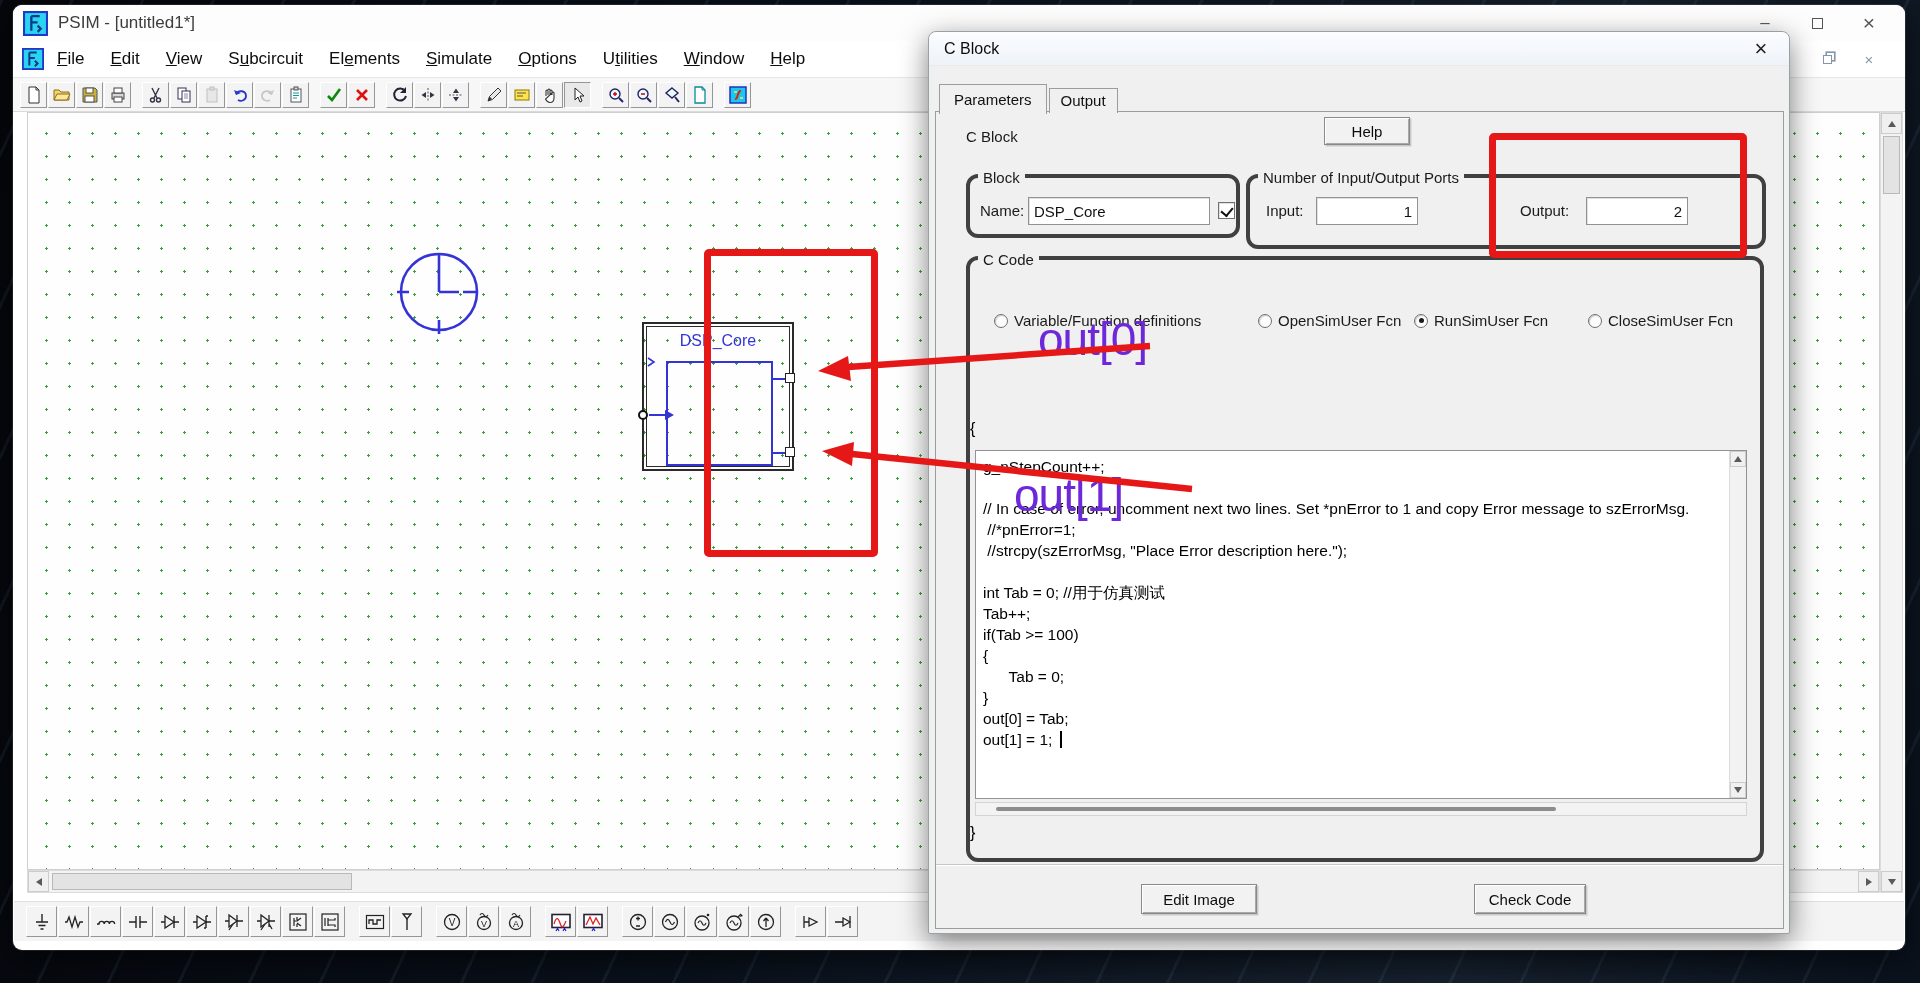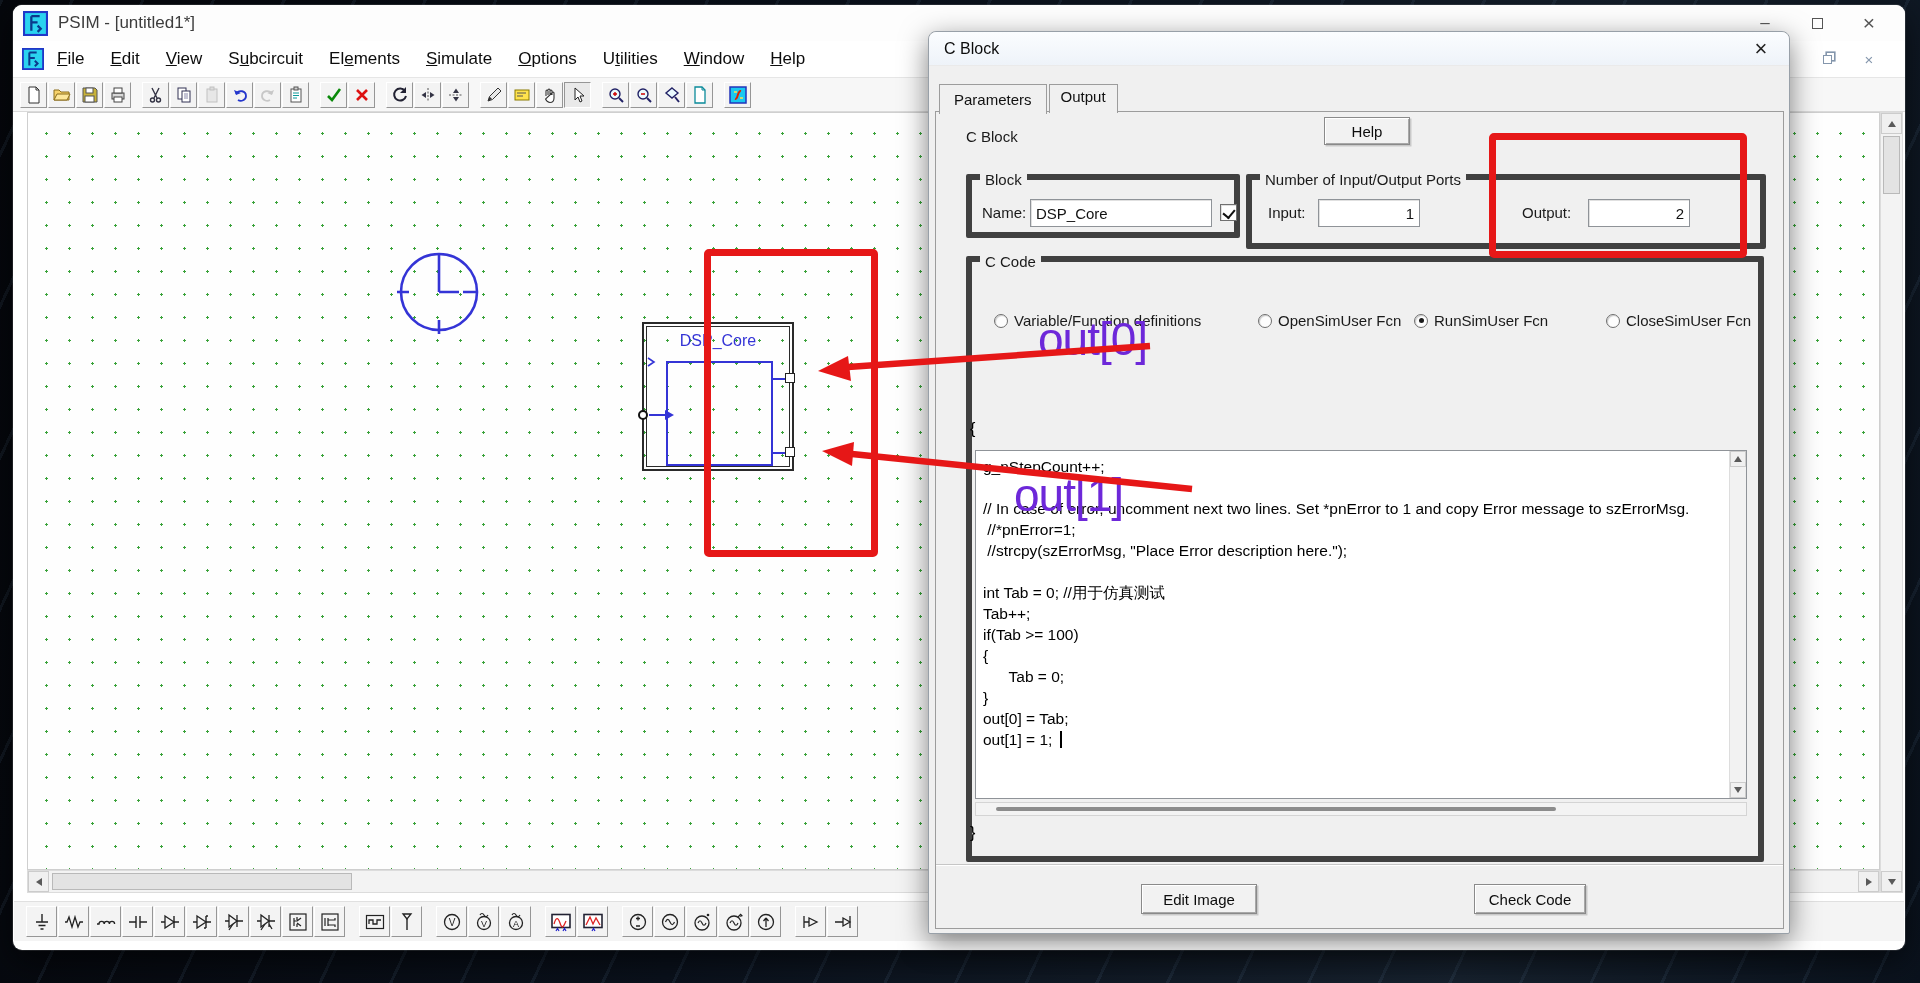--- a/index.html
+++ b/index.html
@@ -60,25 +60,25 @@
   .tri.left{border-top:4.5px solid transparent;border-bottom:4.5px solid transparent;border-right:6px solid #5a5a5a}
   .tri.right{border-top:4.5px solid transparent;border-bottom:4.5px solid transparent;border-left:6px solid #5a5a5a}
   .vthumb{position:absolute;left:2px;top:23px;width:17px;height:58px;background:#e3e3e3;border:1px solid #b9b9b9}
   .hthumb{position:absolute;left:24px;top:2px;width:300px;height:17px;background:#e3e3e3;border:1px solid #b9b9b9}
   
   .dialog{position:absolute;left:928px;top:31px;width:862px;height:903px;background:#f0f0f0;
     border:1px solid #98a0a8;border-radius:8px 8px 2px 2px;box-shadow:0 8px 28px rgba(0,0,0,.5);z-index:50}
   .dlg-titlebar{height:34px;display:flex;align-items:center;background:linear-gradient(#fbfdff,#eef3f9);
     border-radius:8px 8px 0 0;padding:0 15px;font-size:16px;color:#0c0c0c;border-bottom:1px solid #eaeaea}
   .dlg-close{margin-left:auto;font-size:22px;color:#222;line-height:1;width:26px;text-align:center}
-  .tabstrip{position:absolute;left:10px;top:52px;display:flex;z-index:3}
+  .tabstrip{position:absolute;left:10px;top:52px;display:flex;align-items:flex-end;z-index:3}
   .tab{border:1px solid #9c9c9c;border-bottom:none;background:#f0f0f0;padding:3px 11px 4px;font-size:15px;margin-right:2px}
   .tab.active{padding:6px 14px 6px;margin-bottom:-1px}
   .tabpage{position:absolute;left:6px;top:79px;width:849px;height:818px;border:1px solid #9c9c9c;background:#f0f0f0}
-  .grp{position:absolute;border:6px solid #404040;border-radius:2px}
+  .grp{position:absolute;border:4px solid #404040;border-radius:12px}
   .grp>.gtitle{position:absolute;top:-9px;left:8px;background:#f0f0f0;padding:0 5px;font-size:15px;color:#1a1a1a}
   .lbl{position:absolute;font-size:15px;color:#1a1a1a;white-space:nowrap}
   .field{position:absolute;background:#fff;border:1px solid #8f9398;box-shadow:inset 1px 1px 0 rgba(0,0,0,.12);
     font-size:15px;display:flex;align-items:center;padding:0 5px}
   .field.num{justify-content:flex-end}
   .checkbox{position:absolute;width:17px;height:17px;background:#fff;border:1px solid #707070;box-shadow:inset 1px 1px 0 rgba(0,0,0,.12)}
   .checkbox::after{content:"";position:absolute;left:3.5px;top:1.5px;width:6px;height:9px;border:solid #111;border-width:0 2.2px 2.2px 0;transform:rotate(40deg)}
   .radio{position:absolute;display:flex;align-items:center;gap:6px;font-size:15px;color:#1a1a1a}
   .rdot{width:14px;height:14px;border-radius:50%;border:1px solid #6f6f6f;background:#fdfdfd;position:relative;box-shadow:inset 1px 1px 1px rgba(0,0,0,.2)}
   .radio.sel .rdot::after{content:"";position:absolute;left:3.5px;top:3.5px;width:5px;height:5px;border-radius:50%;background:#1a1a1a}
@@ -540,21 +540,21 @@
         <span>Variable/Function definitions</span>
       </div>
     <div class="radio" style="left:322px;top:200px">
         <span class="rdot"></span>
         <span>OpenSimUser Fcn</span>
       </div>
     <div class="radio sel" style="left:478px;top:200px">
         <span class="rdot"></span>
         <span>RunSimUser Fcn</span>
       </div>
-    <div class="radio" style="left:670px;top:200px">
+    <div class="radio" style="left:652px;top:200px">
         <span class="rdot"></span>
         <span>CloseSimUser Fcn</span>
       </div>
 
     <div class="brace" style="left:34px;top:308px">{</div>
 
     <div class="codearea">
       <pre class="code">g_nStepCount++;
 
 // In case of error, uncomment next two lines. Set *pnError to 1 and copy Error message to szErrorMsg.

